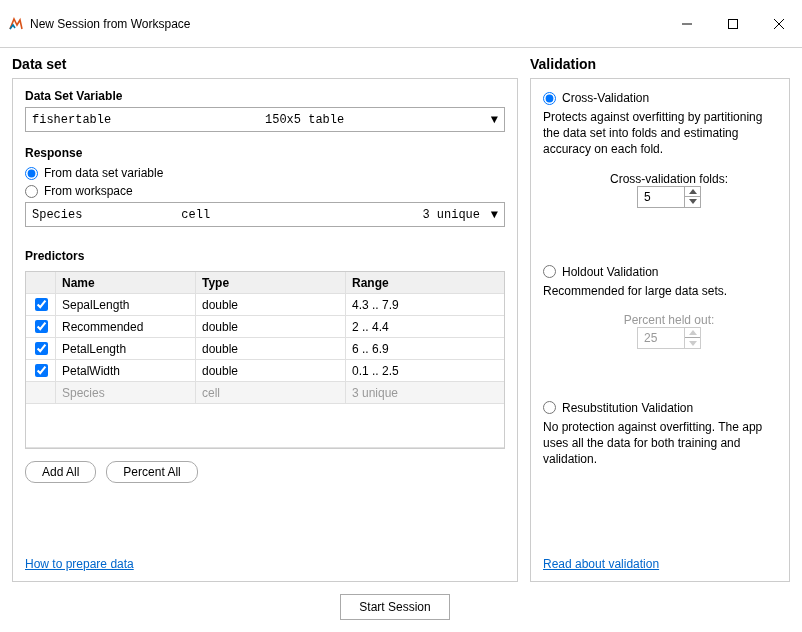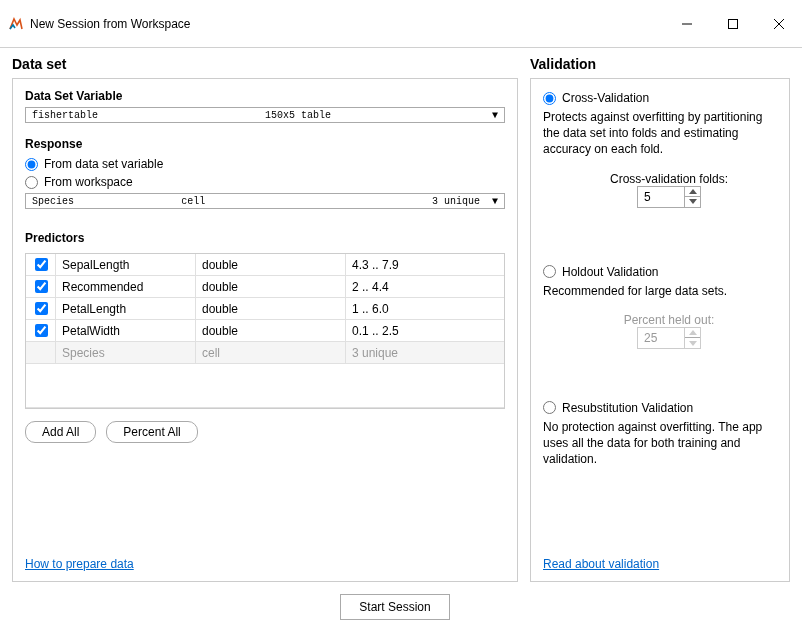--- a/index.html
+++ b/index.html
@@ -46,26 +46,26 @@
   .frame {
     border: 1px solid #ccc;
     padding: 10px 12px;
     flex: 1;
     display: flex;
     flex-direction: column;
   }
   .label-bold { font-weight: bold; margin-bottom: 4px; }
   .dropdown {
     border: 1px solid #aaa;
-    height: 16px;
+    height: 25px;
     display: flex;
     align-items: center;
     padding: 0 6px;
     font-family: "Consolas","Courier New",monospace;
-    font-size: 10px;
+    font-size: 12px;
     position: relative;
   }
   .dropdown .dd-left { flex: 1; }
   .dropdown .dd-mid { flex: 1; }
   .dropdown .dd-right { flex:1; text-align: right; padding-right: 18px;}
   .dropdown .dd-arrow {
     position: absolute; right: 6px; top: 50%; transform: translateY(-50%);
   }
   .radio-row { display: flex; align-items: center; margin: 2px 0; }
   .radio-row input { margin: 0 6px 0 0; }
@@ -173,20 +173,26 @@
       <div class="dropdown" style="margin-top:2px">
         <span class="dd-left">Species</span>
         <span class="dd-mid">cell</span>
         <span class="dd-right">3 unique</span>
         <span class="dd-arrow">▼</span>
       </div>
 
       <div style="height:22px"></div>
       <div class="label-bold">Predictors</div>
       <div class="predictors-table">
+        <div class="pt-row pt-header">
+          <div class="pt-cell pt-check"></div>
+          <div class="pt-cell pt-name">Name</div>
+          <div class="pt-cell pt-type">Type</div>
+          <div class="pt-cell pt-range">Range</div>
+        </div>
         <div id="pt-body">
             <div class="pt-row">
               <div class="pt-cell pt-check">
                 <input type="checkbox" checked="" style="">
               </div>
               <div class="pt-cell pt-name">SepalLength</div>
               <div class="pt-cell pt-type">double</div>
               <div class="pt-cell pt-range">4.3 .. 7.9</div>
             </div>
             <div class="pt-row">
@@ -196,21 +202,21 @@
               <div class="pt-cell pt-name">Recommended</div>
               <div class="pt-cell pt-type">double</div>
               <div class="pt-cell pt-range">2 .. 4.4</div>
             </div>
             <div class="pt-row">
               <div class="pt-cell pt-check">
                 <input type="checkbox" checked="" style="">
               </div>
               <div class="pt-cell pt-name">PetalLength</div>
               <div class="pt-cell pt-type">double</div>
-              <div class="pt-cell pt-range">1 .. 6.0</div>
+              <div class="pt-cell pt-range">6 .. 6.9</div>
             </div>
             <div class="pt-row">
               <div class="pt-cell pt-check">
                 <input type="checkbox" checked="" style="">
               </div>
               <div class="pt-cell pt-name">PetalWidth</div>
               <div class="pt-cell pt-type">double</div>
               <div class="pt-cell pt-range">0.1 .. 2.5</div>
             </div>
             <div class="pt-row pt-disabled">

